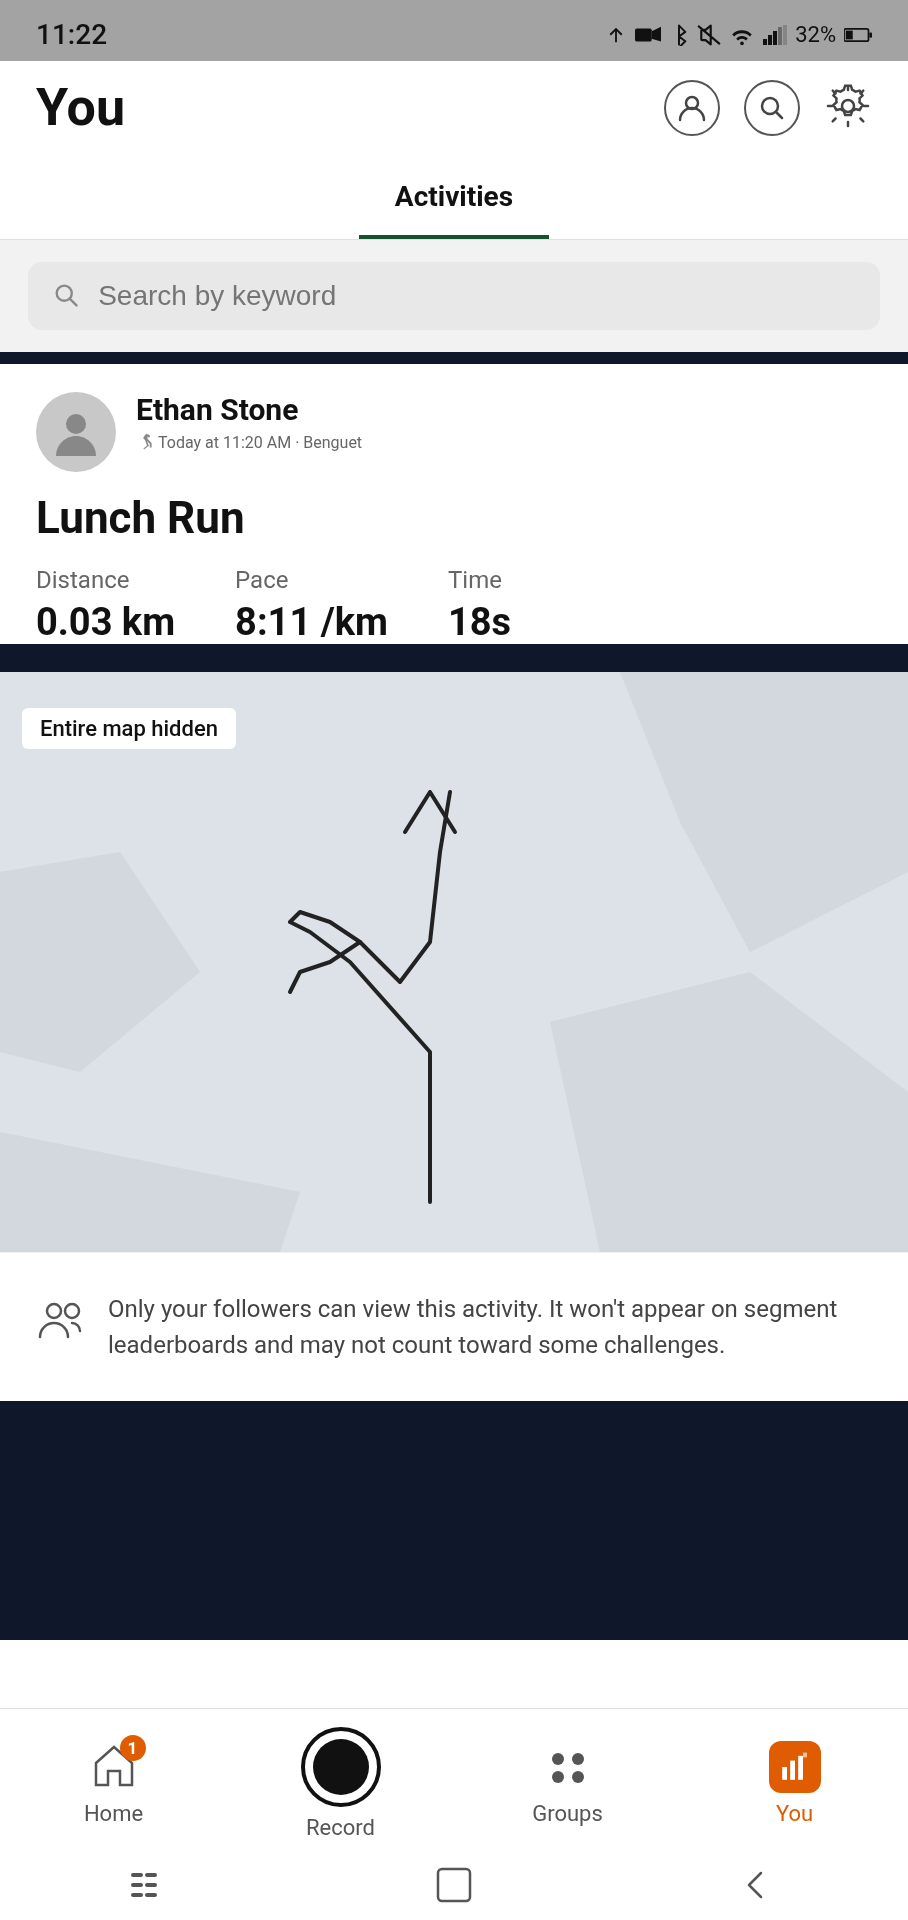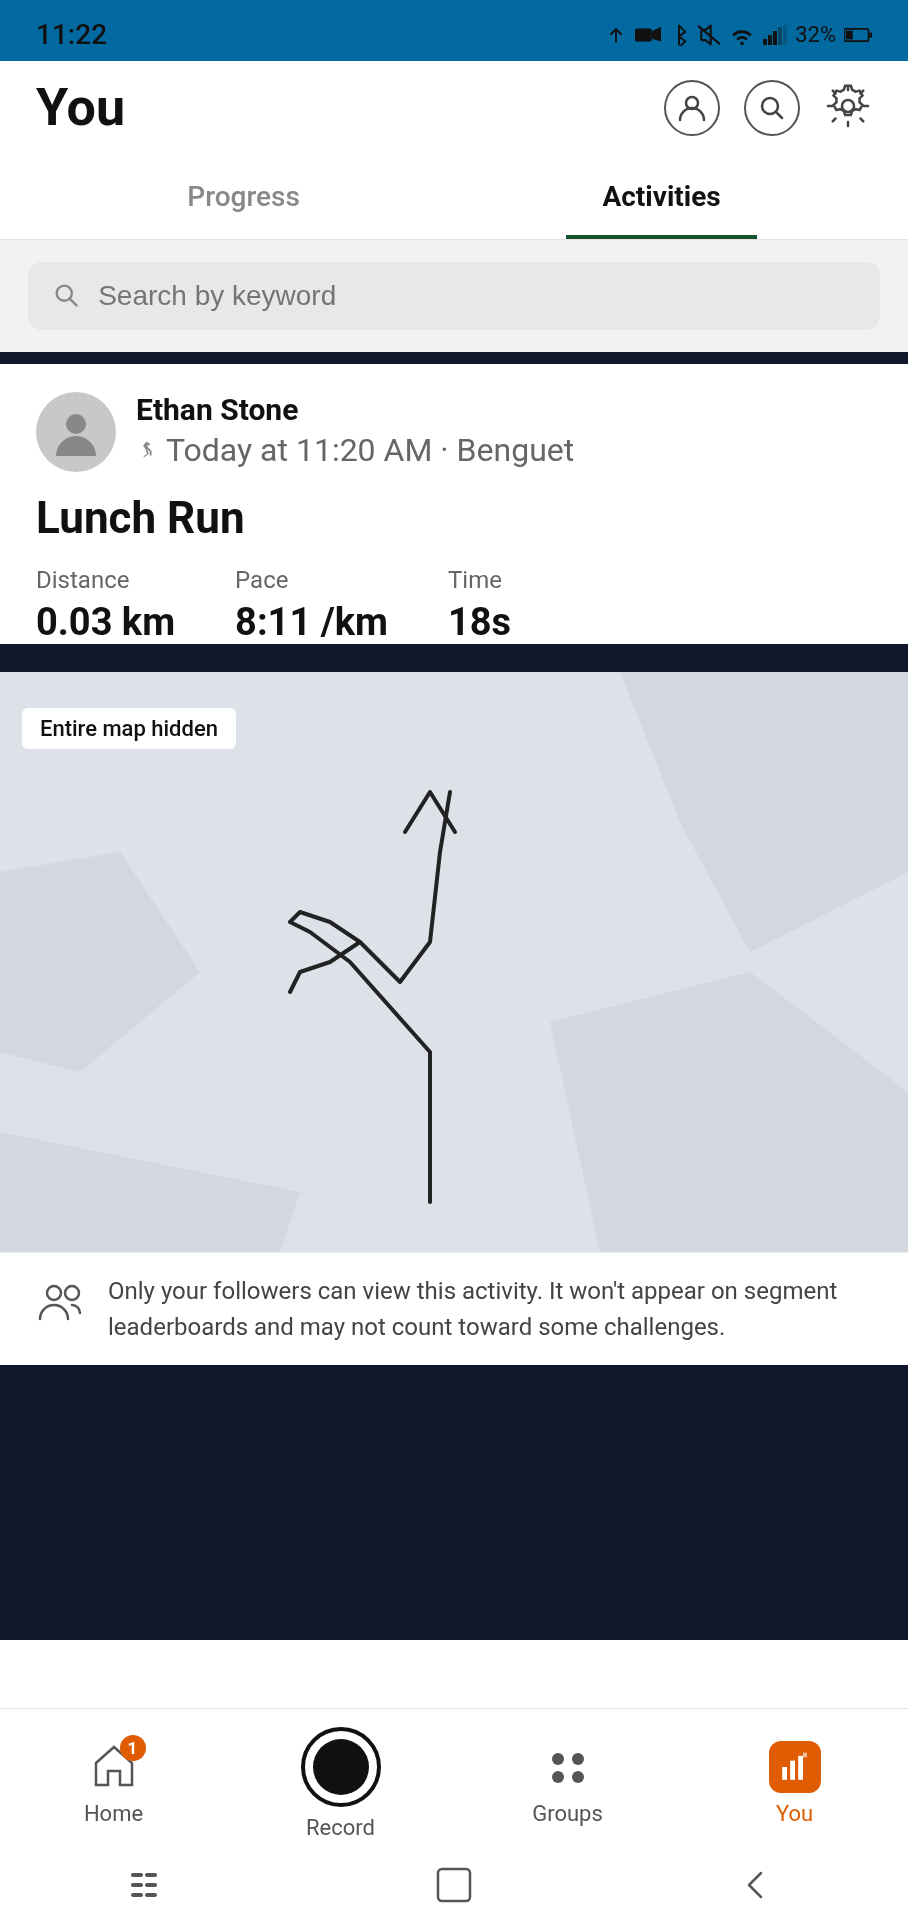--- a/index.html
+++ b/index.html
@@ -12,21 +12,21 @@
       position: relative;
       overflow-x: hidden;
     }
 
     
     .status-bar {
       display: flex;
       justify-content: space-between;
       align-items: center;
       padding: 18px 36px 10px 36px;
-      background: #0369a1;
+      background: #a3a3a3;
     }
     .status-time {
       font-size: 28px;
       font-weight: 500;
       color: #111;
     }
     .status-icons {
       display: flex;
       align-items: center;
       gap: 8px;
@@ -149,22 +149,21 @@
     .avatar svg { width: 52px; height: 52px; }
     .user-info {}
     .user-name {
       font-size: 30px;
       font-weight: 700;
       color: #111;
     }
     .activity-meta {
       display: flex;
       align-items: center;
-      gap: 8px;
-      font-size: 32px;
+      font-size: 16px;
       color: #666;
       margin-top: 4px;
     }
     .activity-title {
       font-size: 44px;
       font-weight: 700;
       color: #111;
       margin-bottom: 22px;
     }
     .stats-row {
@@ -205,21 +204,21 @@
       z-index: 2;
     }
     .map-svg {
       width: 100%;
       height: 100%;
     }
 
     
     .privacy-notice {
       background: #fff;
-      padding: 20px 36px;
+      padding: 38px 36px;
       display: flex;
       align-items: flex-start;
       gap: 20px;
       border-top: 1px solid #eee;
     }
     .privacy-icon {
       flex-shrink: 0;
       margin-top: 4px;
     }
     .privacy-text {
@@ -412,23 +411,20 @@
         <path d="M24 10a14 14 0 100 28A14 14 0 0024 10z" stroke="#444" stroke-width="2.5" fill="none" opacity="0"></path>
         <g>
           <path d="M21.1 3.8l-1.3 4a10 10 0 00-3.3 1.9l-4.1-1.1-2.9 5 3 2.8a10 10 0 000 3.8l-3 2.8 2.9 5 4.1-1a10 10 0 003.3 1.9l1.3 4h5.8l1.3-4a10 10 0 003.3-1.9l4.1 1 2.9-5-3-2.8a10 10 0 000-3.8l3-2.8-2.9-5-4.1 1.1a10 10 0 00-3.3-1.9l-1.3-4h-5.8z" stroke="#444" stroke-width="2.5" fill="none"></path>
         </g>
       </svg>
     </button>
   </div>
 </div>
 
 <div class="tabs">
-  <div class="tab">
-    <span>Progress</span>
-  </div>
   <div class="tab active">
     <span>Activities</span>
   </div>
 </div>
 
 <div class="content">
 
   <div class="search-bar">
     <div class="search-input-wrapper">
       <svg width="32" height="32" viewBox="0 0 32 32" fill="none">

